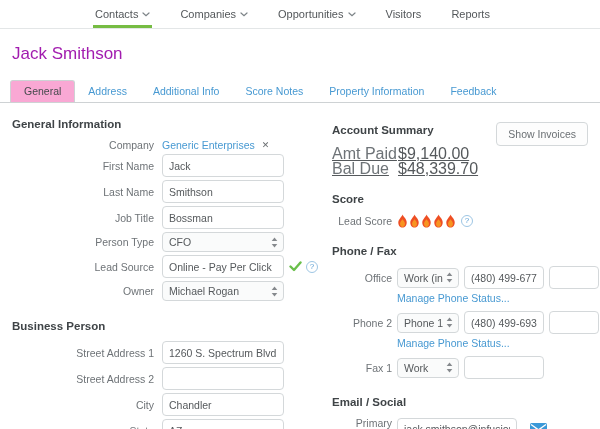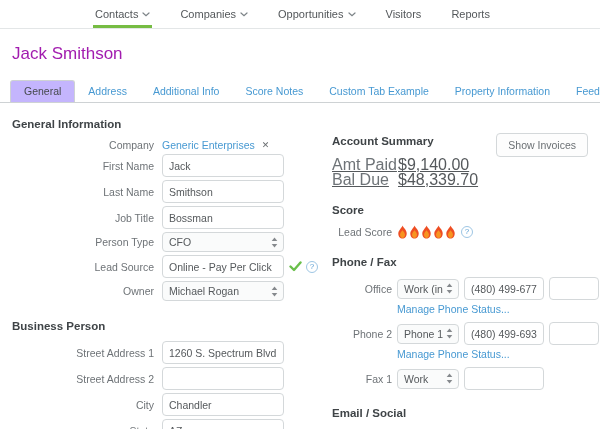--- a/index.html
+++ b/index.html
@@ -10,21 +10,21 @@
   .nav { height:29px; border-bottom:1px solid #e3e6e7; display:flex; align-items:stretch; padding-left:93px; font-size:11px; color:#53575a; background:#fff; }
   .nav-item { display:flex; align-items:center; gap:4px; padding:0 2px; margin-right:26px; position:relative; cursor:pointer; white-space:nowrap; }
   .nav-item.active::after { content:""; position:absolute; left:0; right:0; bottom:0; height:3px; background:#76bc43; }
 
   
   .page-title { font-size:17px; color:#a21caf; padding:15px 0 0 12px; font-weight:normal; }
 
   
   .tabbar { margin-top:16px; border-bottom:1px solid #ced2d4; display:flex; align-items:flex-end; padding-left:10px; height:23px; font-size:10.5px; white-space:nowrap; overflow:hidden; }
   .tab { padding:4px 13px 5px; color:#4799d2; cursor:pointer; }
-  .tab.active { background:#c4b5fd; border:1px solid #ced2d4; border-bottom:none; border-radius:3px 3px 0 0; color:#45494c; margin-bottom:-1px; padding-bottom:6px; }
+  .tab.active { background:#f9a8d4; border:1px solid #ced2d4; border-bottom:none; border-radius:3px 3px 0 0; color:#45494c; margin-bottom:-1px; padding-bottom:6px; }
 
   
   .content { display:flex; padding:0 12px; }
   .col-left { width:300px; flex:none; }
   .col-right { flex:1; margin-left:20px; min-width:0; }
   .section-h { font-size:11.5px; font-weight:bold; color:#3f4447; margin:15px 0 9px; }
   .frow { display:flex; align-items:center; margin-bottom:3px; }
   .frow label { width:150px; text-align:right; padding-right:8px; font-size:10.5px; color:#6e7377; flex:none; }
   .col-right .frow label, .score-row label { width:60px; margin-right:5px; padding-right:0; }
   .input { height:23px; border:1px solid #d4d8da; border-radius:4px; padding:0 6px; font-size:10.5px; color:#55595c; background:#fff; width:122px; font-family:"Liberation Sans", sans-serif; outline:none; }
@@ -32,21 +32,21 @@
   .sel .sel-txt { overflow:hidden; white-space:nowrap; flex:1; }
   .stepper { flex:none; margin-left:3px; display:flex; }
 
   .company-link { font-size:10.5px; color:#4799d2; cursor:pointer; }
   .x-icon { color:#6a6e71; font-size:9px; margin-left:7px; cursor:pointer; }
 
   .check-icon { margin-left:5px; display:flex; }
   .help-icon { width:12px; height:12px; border:1px solid #9ec6e4; border-radius:50%; color:#5b9fd4; font-size:8px; line-height:10px; text-align:center; margin-left:4px; flex:none; cursor:pointer; }
 
   
-  .acct-head { display:flex; justify-content:space-between; align-items:flex-start; margin-top:30px; }
+  .acct-head { display:flex; justify-content:space-between; align-items:flex-start; margin-top:19px; }
   .acct-head .section-h { margin:2px 0 9px; }
   .btn { border:1px solid #d4d8da; border-radius:4px; background:#fdfdfd; color:#6b7074; font-size:10.5px; padding:5px 11px; cursor:pointer; font-family:"Liberation Sans", sans-serif; }
   .kv { display:flex; font-size:16px; line-height:15px;text-decoration:underline; }
   .kv .k { width:66px; color:#6e7377; }
   .kv .v { color:#55595c; }
 
   .score-row { display:flex; align-items:center; margin-top:2px; }
   .score-row label { text-align:right; font-size:10.5px; color:#6e7377; flex:none; }
   .flames { display:flex; align-items:center; }
   .flame { margin-right:1px; }
@@ -97,21 +97,20 @@
 
   </div>
 
   <h1 class="page-title">Jack Smithson</h1>
 
   <div class="tabbar">
     <span class="tab active">General</span>
     <span class="tab">Address</span>
     <span class="tab">Additional Info</span>
     <span class="tab">Score Notes</span>
-    <span class="tab">Custom Tab Example</span>
     <span class="tab">Property Information</span>
     <span class="tab">Feedback</span>
 
   </div>
 
   <div class="content">
 
     <div class="col-left">
       <div class="section-h">General Information</div>
 

